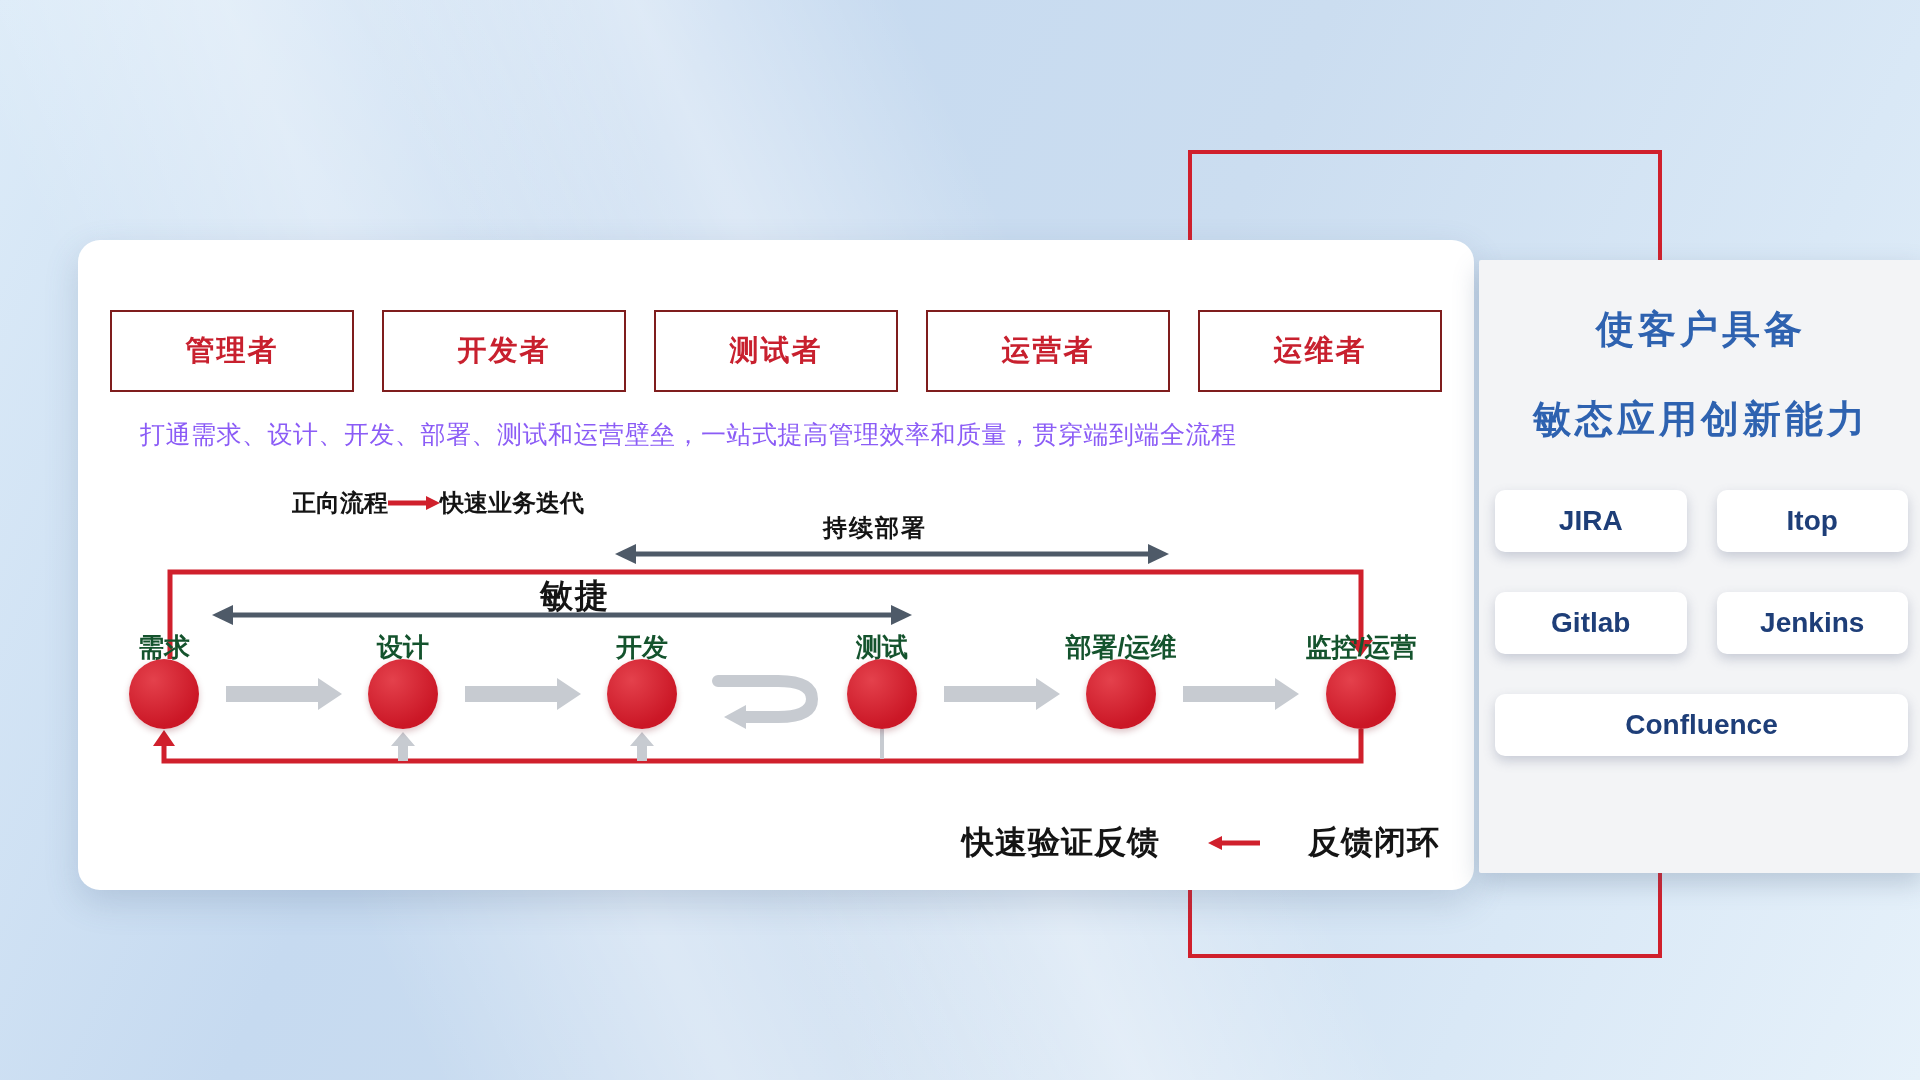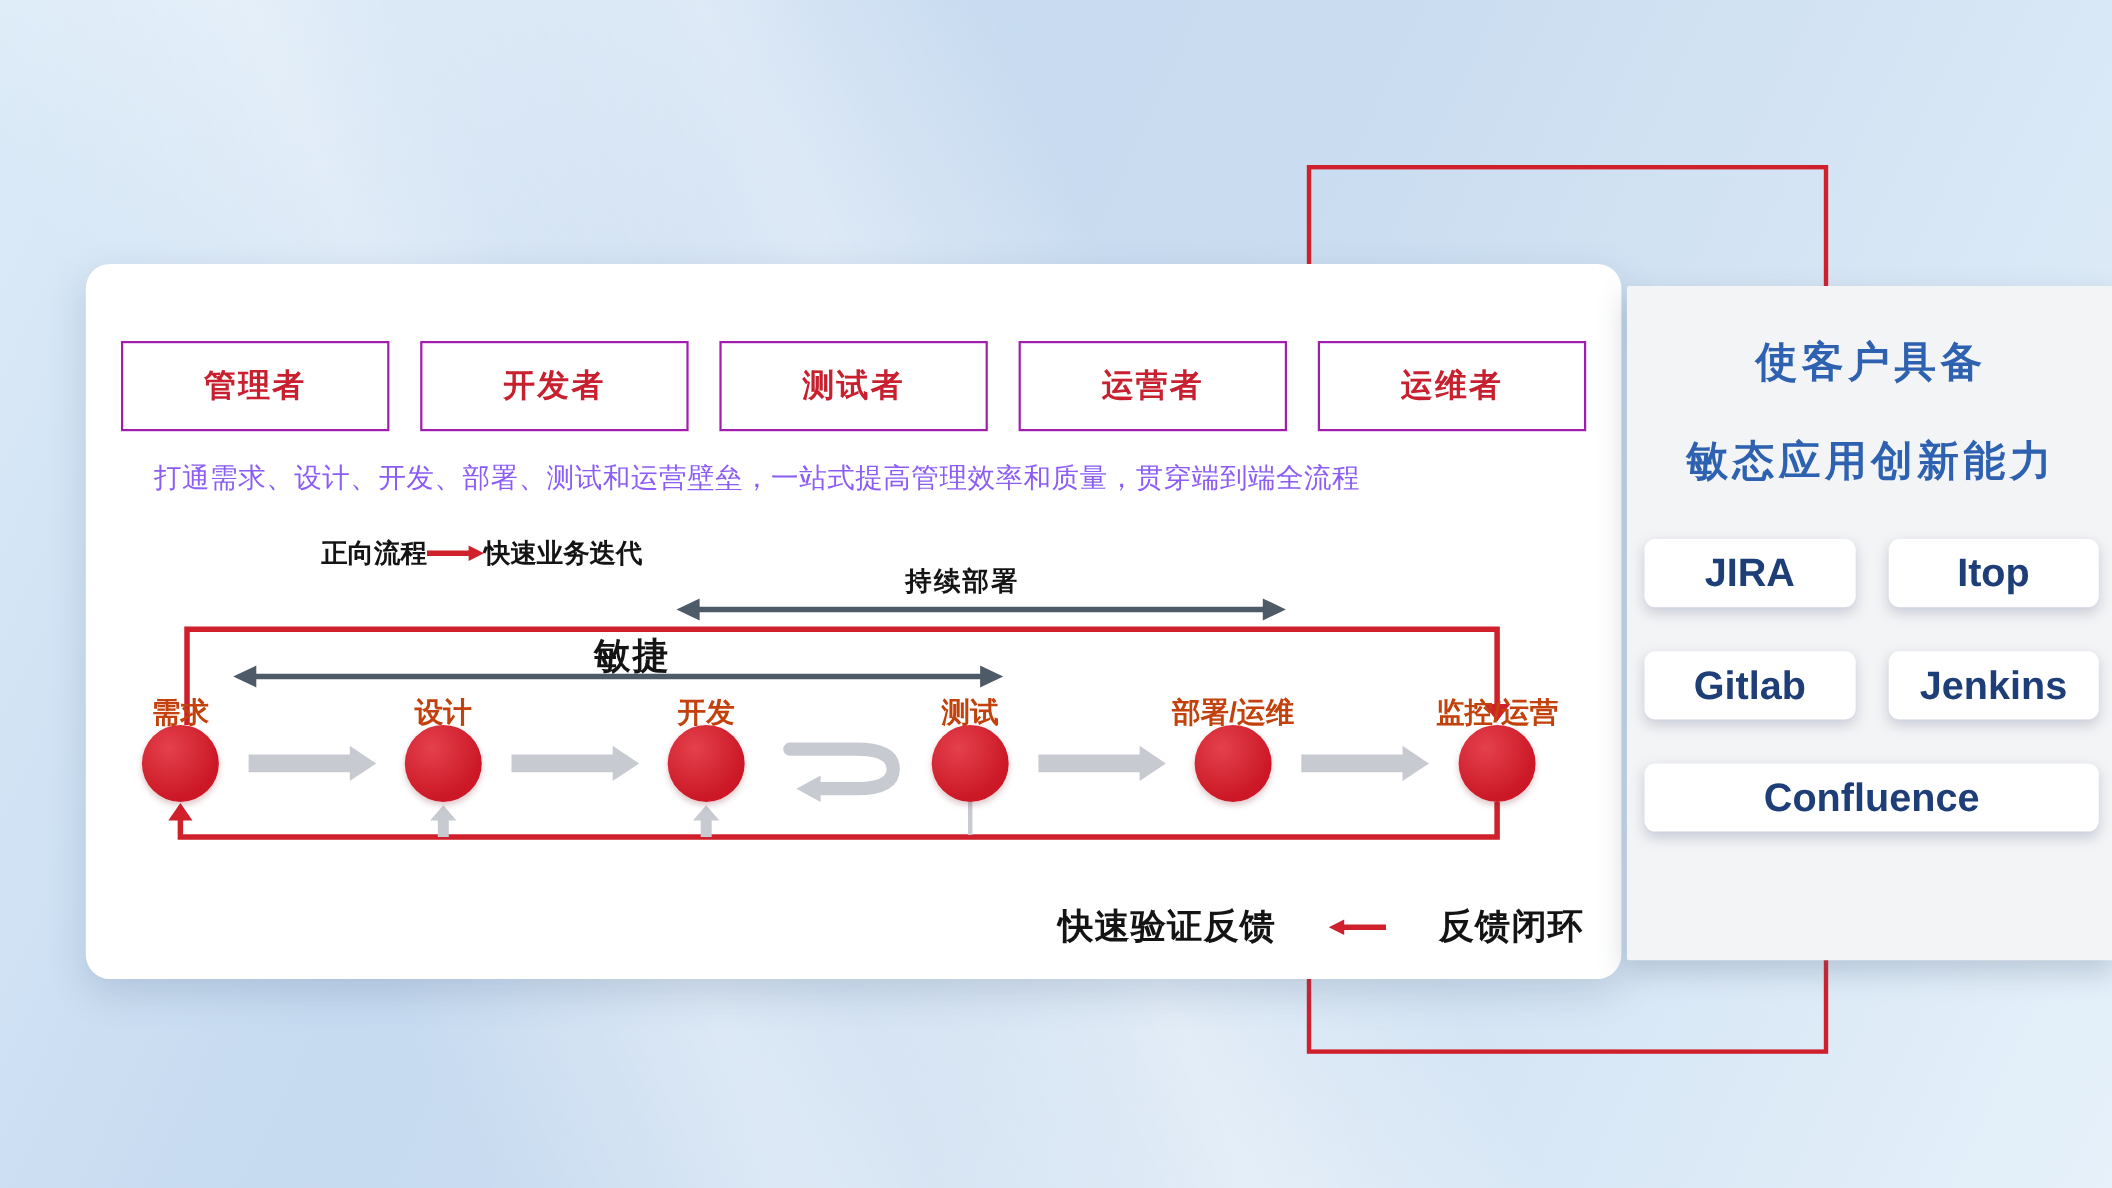--- a/index.html
+++ b/index.html
@@ -19,21 +19,21 @@
   }
   .card{
     position:absolute;left:78px;top:240px;width:1396px;height:650px;
     background:#ffffff;border-radius:22px;z-index:2;
     box-shadow:0 12px 34px rgba(70,95,130,.20);
   }
   
   .roles-row{position:absolute;top:70px;left:32px;right:32px;display:flex;justify-content:space-between;}
   .role-box{
     width:240px;height:78px;display:flex;align-items:center;justify-content:center;
-    border:2px solid #a21caf;background:#fff;
+    border:2px solid #7f1d1d;background:#fff;
     font-size:29px;font-weight:bold;color:#c8202e;letter-spacing:2px;
   }
   .subtitle{
     position:absolute;top:178px;left:62px;width:1310px;
     font-size:25px;font-weight:normal;color:#8b5cf6;letter-spacing:.5px;
   }
   .legend-forward{
     position:absolute;top:247px;left:214px;display:flex;align-items:center;gap:0;
     font-size:24px;font-weight:bold;color:#141414;
   }
@@ -41,21 +41,21 @@
     position:absolute;top:272px;left:537px;width:520px;text-align:center;
     font-size:24px;font-weight:bold;color:#141414;letter-spacing:2px;
   }
   .label-agile{
     position:absolute;top:334px;left:377px;width:240px;text-align:center;
     font-size:33px;font-weight:bold;color:#141414;letter-spacing:2px;
   }
   .svg-overlay{position:absolute;inset:0;pointer-events:none;}
   .stage-label{
     position:absolute;top:390px;width:160px;text-align:center;
-    font-size:26px;font-weight:bold;color:#c2410c;
+    font-size:26px;font-weight:bold;color:#14532d;
   }
   .flow-circle{
     position:absolute;top:419px;width:70px;height:70px;border-radius:50%;
     background:radial-gradient(circle at 35% 30%,#e4414c 0%,#cb1726 70%);
     box-shadow:0 3px 6px rgba(120,20,30,.25);
   }
   .feedback-row{
     position:absolute;top:581px;left:884px;display:flex;align-items:center;gap:48px;
     font-size:32px;font-weight:bold;color:#141414;letter-spacing:1px;
   }
@@ -71,21 +71,21 @@
   }
   .panel-title.line1{top:44px;}
   .panel-title.line2{top:134px;}
   .tools-grid{
     position:absolute;top:230px;left:16px;right:15px;
     display:grid;grid-template-columns:1fr 1fr;column-gap:30px;row-gap:40px;
   }
   .tool-chip{
     height:62px;background:#ffffff;border-radius:10px;
     display:flex;align-items:center;justify-content:center;
-    font-size:36px;font-weight:bold;color:#1e3e78;
+    font-size:28px;font-weight:bold;color:#1e3e78;
     box-shadow:0 5px 12px rgba(100,110,140,.30);
   }
   .tool-chip.wide{grid-column:1 / span 2;}
 </style>
 </head>
 <body>
 
 <div id="stage">
   <div class="bg-streak"></div>
 

